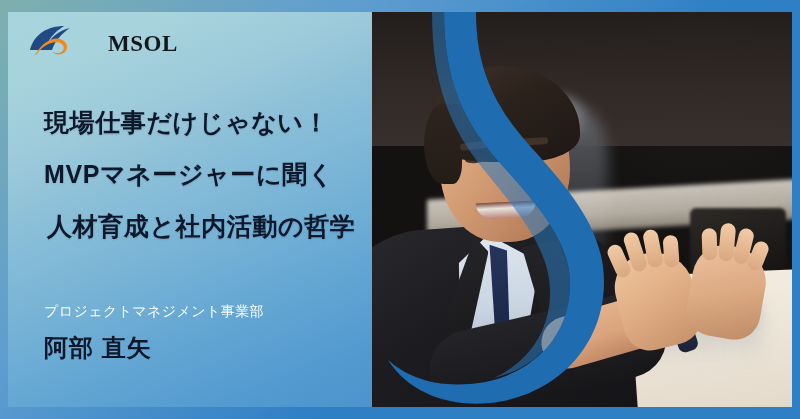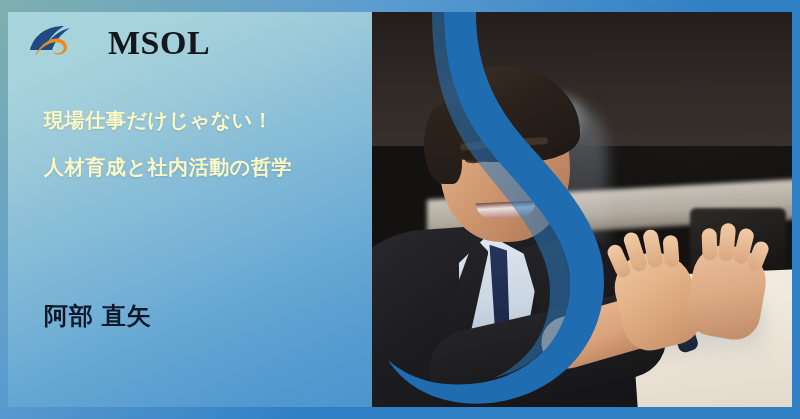--- a/index.html
+++ b/index.html
@@ -324,36 +324,36 @@
     position: absolute;
     left: 20px;
     top: 12px;
     display: flex;
     align-items: center;
     gap: 6px;
   }
   .logo-mark { width: 74px; height: 38px; display:block; }
   .logo-text {
     font-family: "Liberation Serif", "DejaVu Serif", serif;
-    font-size: 34px;
+    font-size: 23px;
     font-weight: 700;
     color: #14171c;
     letter-spacing: .5px;
     line-height: 1;
   }
 
   .headline {
     position: absolute;
     left: 36px;
     top: 98px;
     width: 420px;
   }
   .headline .hl {
-    color: #fef9c3;
-    font-size: 20px;
+    color: #0f172a;
+    font-size: 25px;
     font-weight: 700;
     line-height: 1;
     letter-spacing: .6px;
     margin: 0 0 27px 0;
     text-shadow: 0 1px 2px rgba(30,70,110,.18);
     white-space: nowrap;
   }
   .headline .hl:nth-child(1) { margin-left: 0px; }
   .headline .hl:nth-child(2) { margin-left: 0px; }
   .headline .hl:nth-child(3) { margin-left: 3px; }
@@ -471,22 +471,24 @@
           <path d="M2,26 C6,10 20,2 36,2 C28,7 22,13 19,21 C24,12 32,6 42,4 C33,10 27,17 24,26 Z" fill="#1f4b82"></path>
           <path d="M2,27 C8,15 17,9 26,11 C33,12.5 35,18 33,22 C31.5,25 28,25.5 26.5,23.5 C25.5,22 26,20 27.5,19.5 C25,19 23,21 23.5,24 C24,28 29,30.5 34,29 C41,27 45,20 44,14" fill="none" stroke="#1f4b82" stroke-width="0"></path>
           <path d="M6,30 C12,20 20,15 27,16 C33,17 35,21.5 33.5,24.5 C32,27.5 28,28 26.5,26 C29,27 31,25.5 31,23.5 C31,21 28,19.5 24.5,20.5 C19,22 14,26 10,31 Z" fill="#1f4b82" opacity="0"></path>
           <path d="M7,31 C14,19 24,13 32,15 C39,17 41,24 37,28 C33.5,31.5 27,31 24,27.5 C28,30 33,29.5 35,26.5 C37,23.5 35,19.5 30.5,18.5 C23,17 14,22 8,31 Z" fill="#f08a1e"></path>
         </svg>
         <span class="logo-text">MSOL</span>
       </div>
 
       <div class="headline">
         <p class="hl">現場仕事だけじゃない！</p>
+        <p class="hl">MVPマネージャーに聞く</p>
         <p class="hl">人材育成と社内活動の哲学</p>
       </div>
 
       <div class="byline">
+        <p class="dept">プロジェクトマネジメント事業部</p>
         <p class="person">阿部 直矢</p>
       </div>
 
     </div>
   </div>
 </div>
 
 </body></html>

